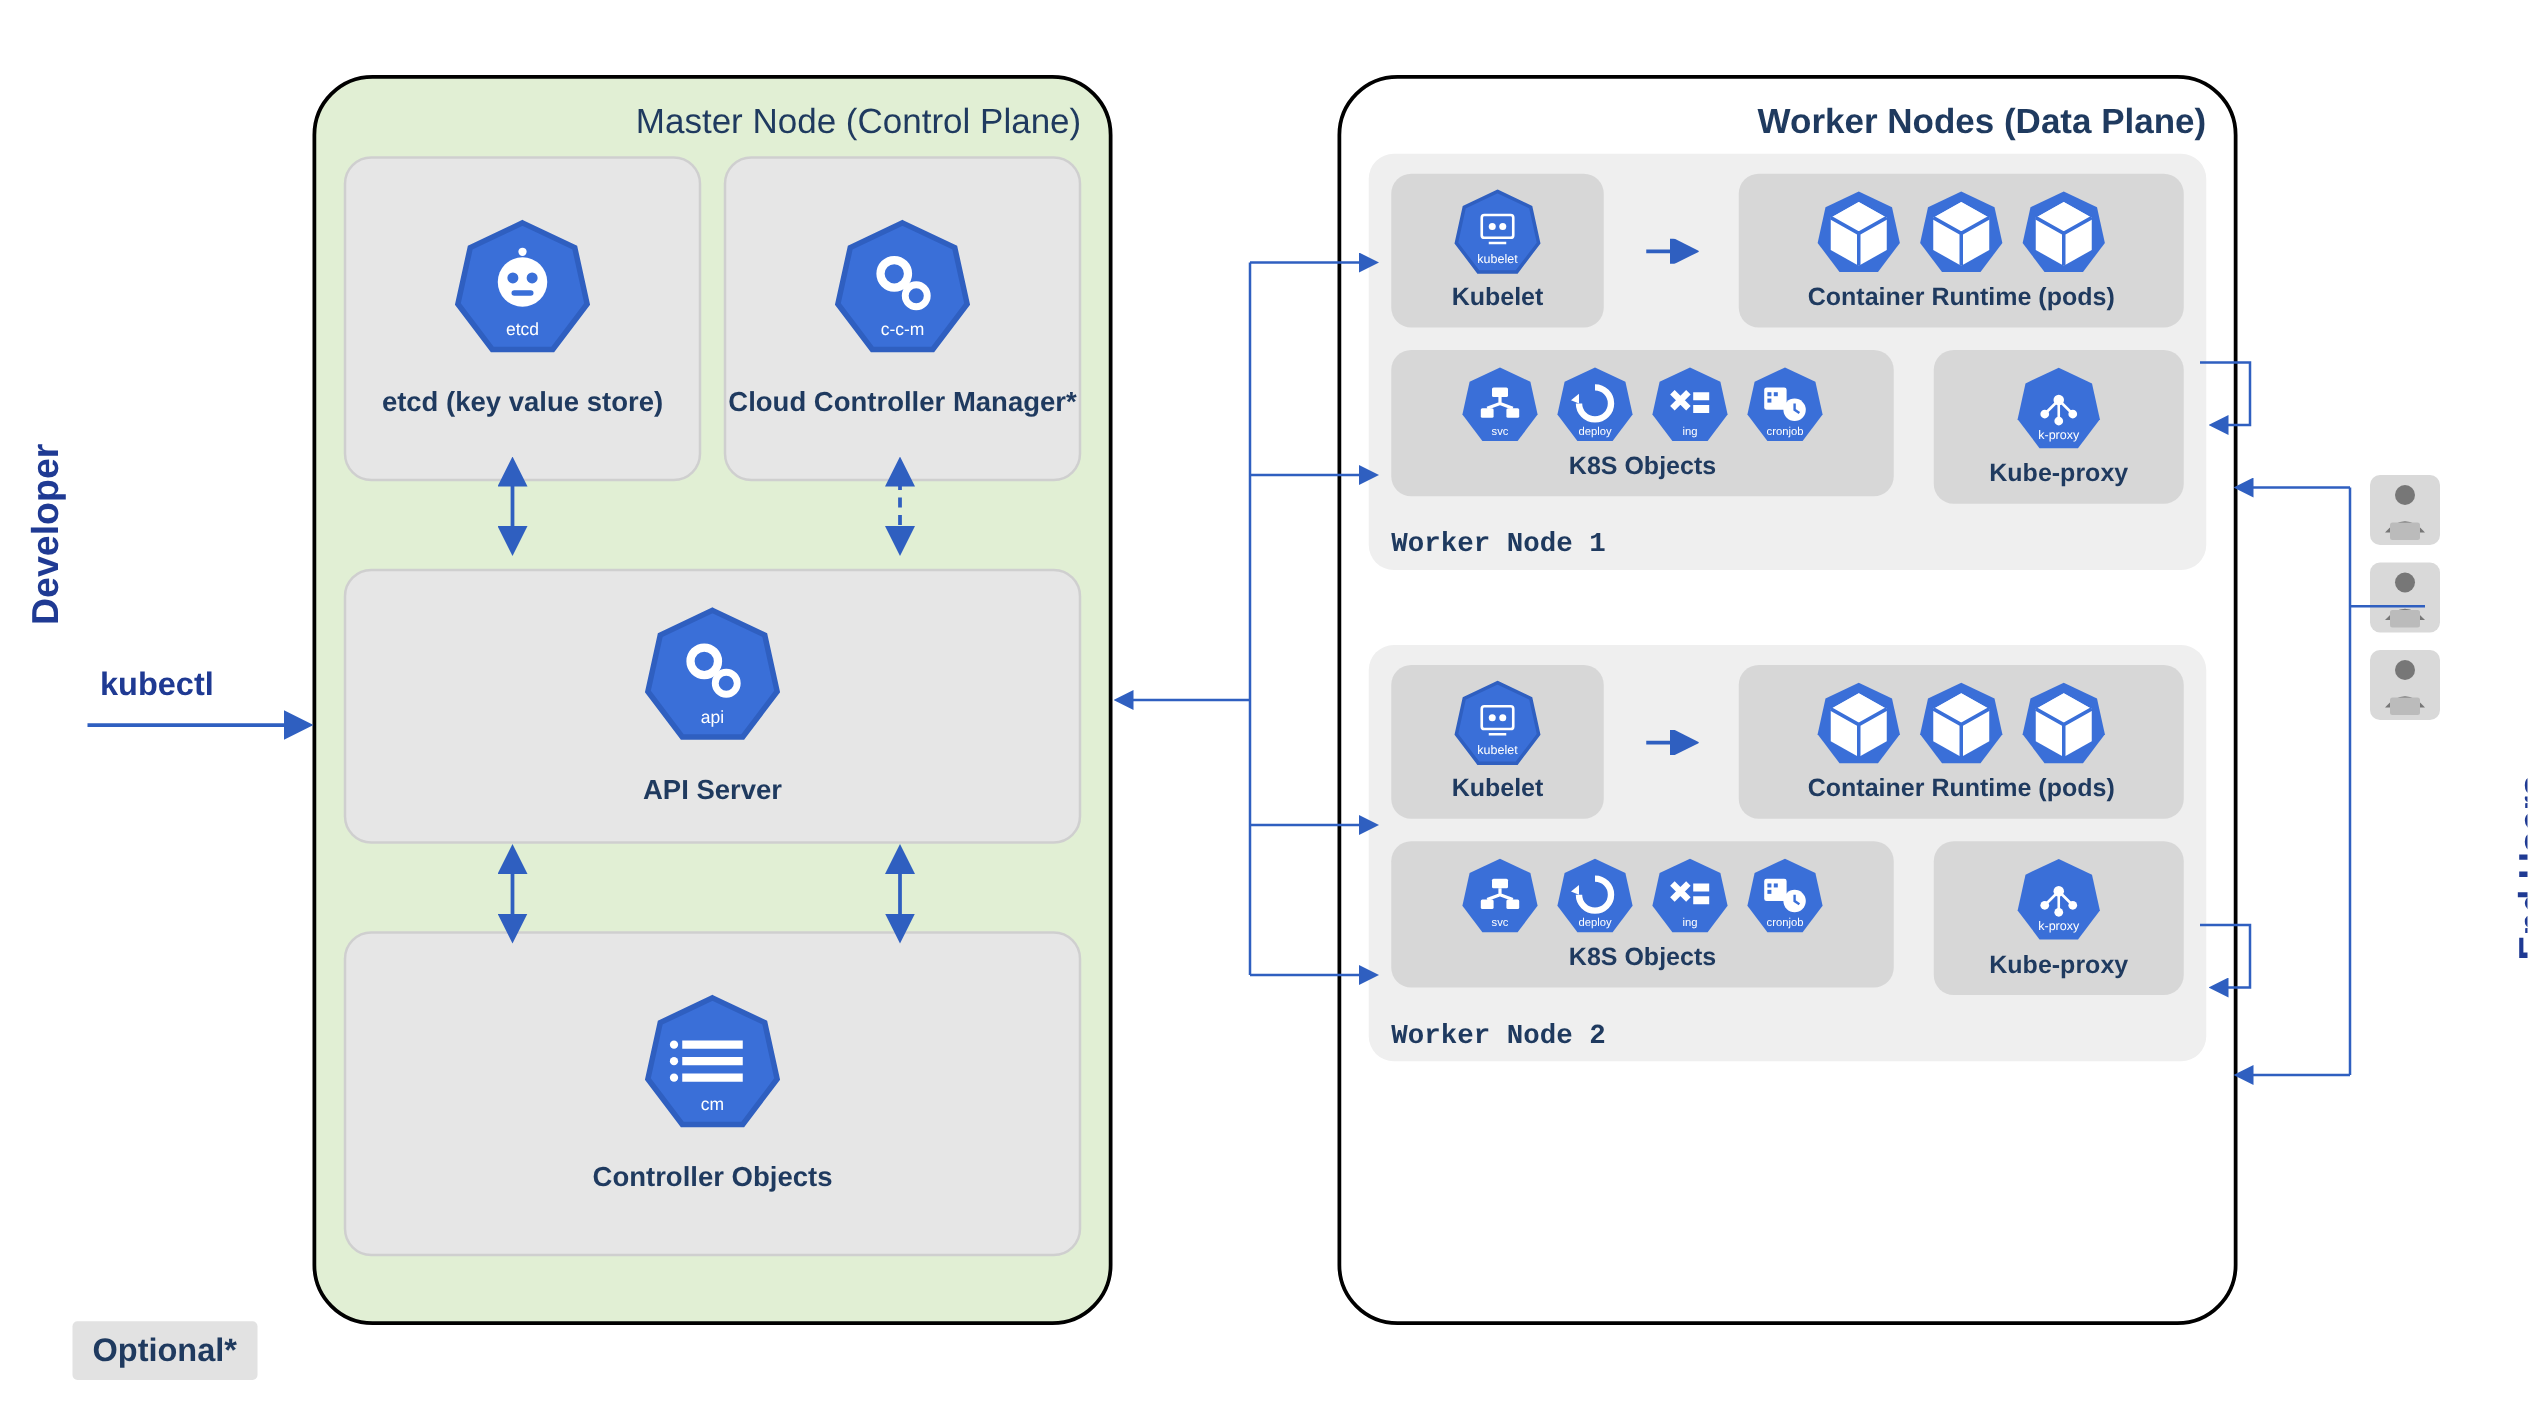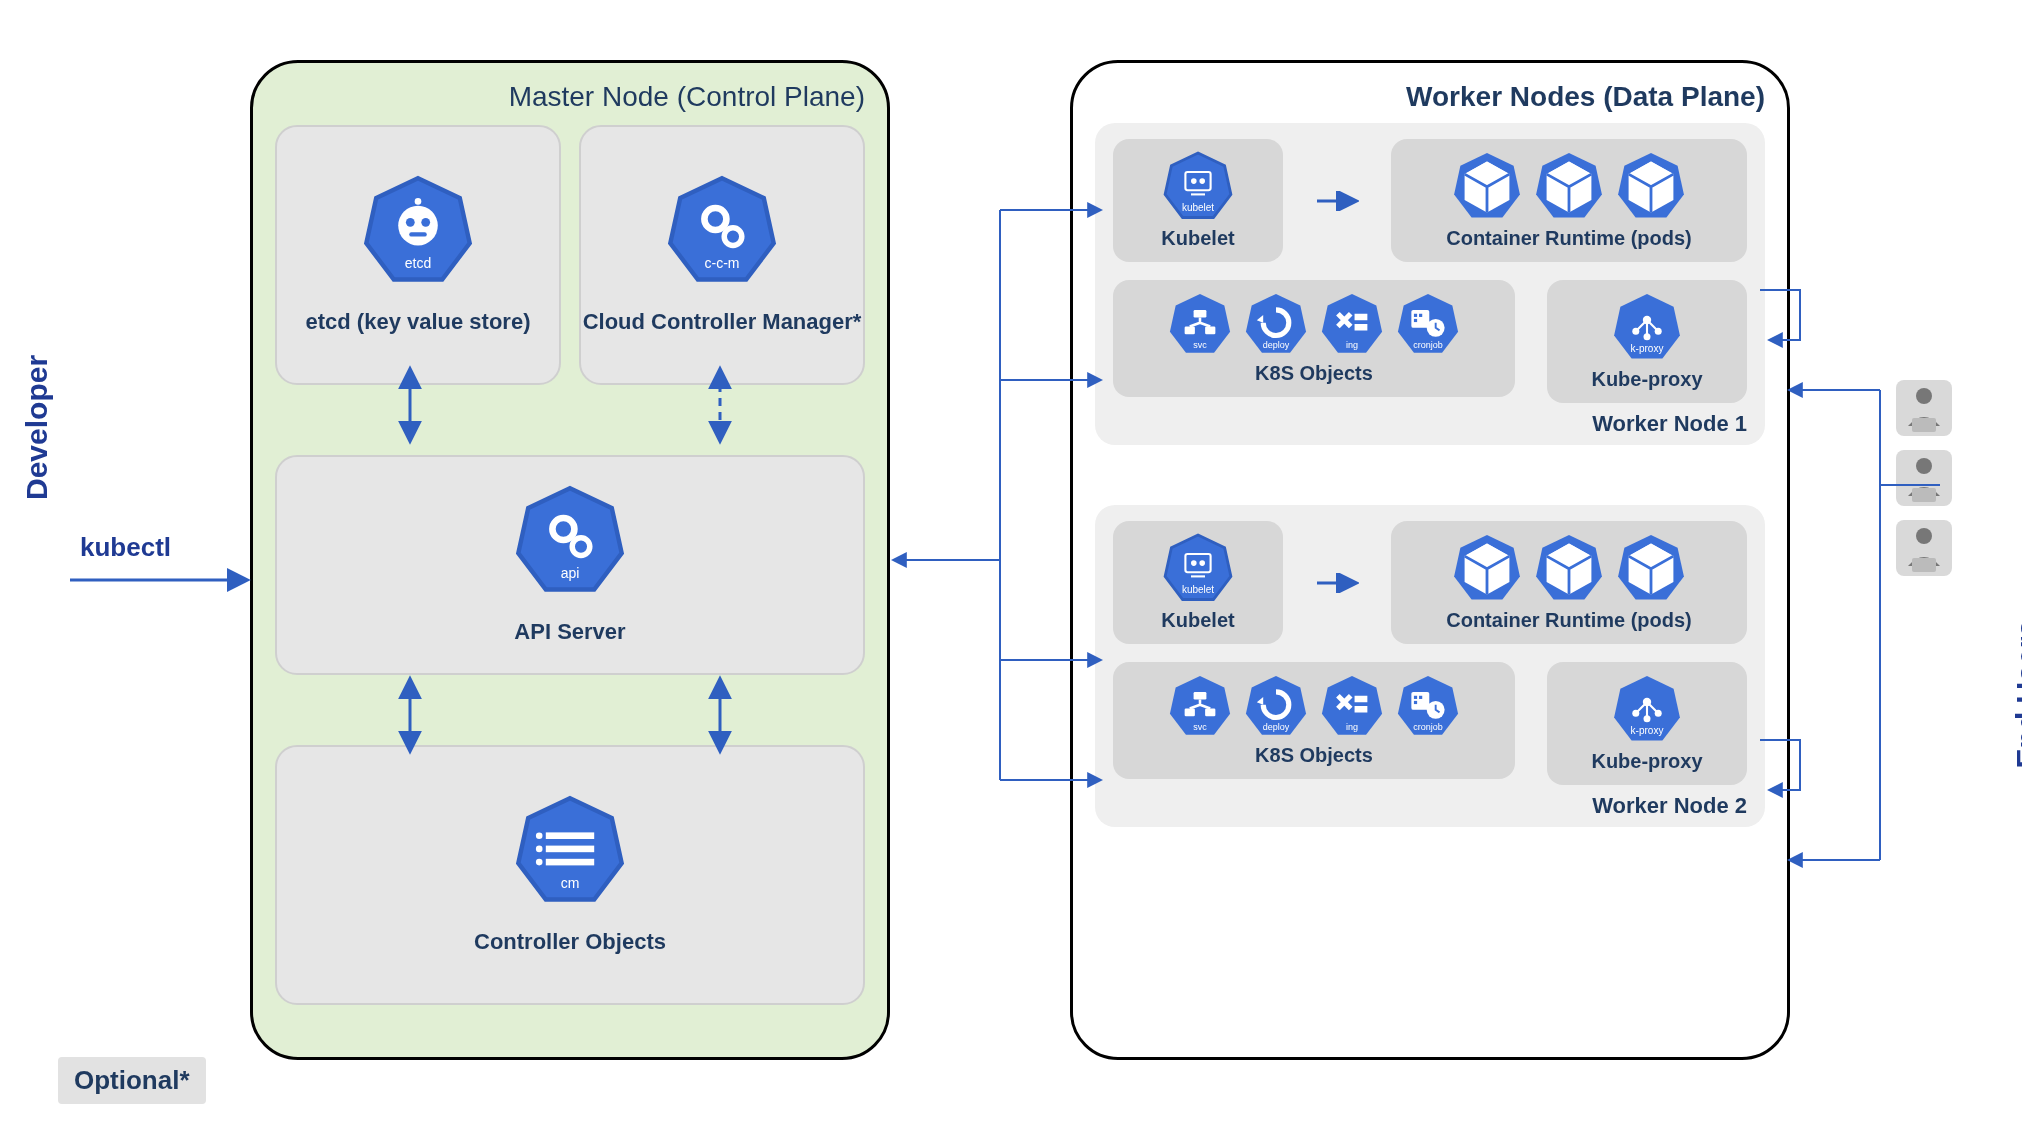--- a/index.html
+++ b/index.html
@@ -75,21 +75,21 @@
     border-radius: 16px;
     display:flex; flex-direction:column; align-items:center; justify-content:center;
     padding: 12px 16px;
     gap: 6px;
   }
   .wcard .cap { font-size: 20px; font-weight:600; text-align:center; }
   .wcard.kubelet { width: 170px; }
   .wcard.runtime { flex:1; }
   .wcard.objs    { flex:1; }
   .wcard.kproxy  { width: 200px; }
-  .wnode-title { font-size: 22px; font-weight:700; text-align:right; margin-top:8px; }
+  .wnode-title { font-size: 22px; font-weight:700; text-align:left; margin-top:20px;font-family:Liberation Mono, monospace; }
   .wrow + .wrow { margin-top: 18px; }
   .cubes { display:flex; gap:12px; }
 
   
   .harrow { align-self:center; }
 
   
   .developer-label {
     position:absolute; left: 20px; top: 500px;
     transform: rotate(-90deg); transform-origin: left top;

